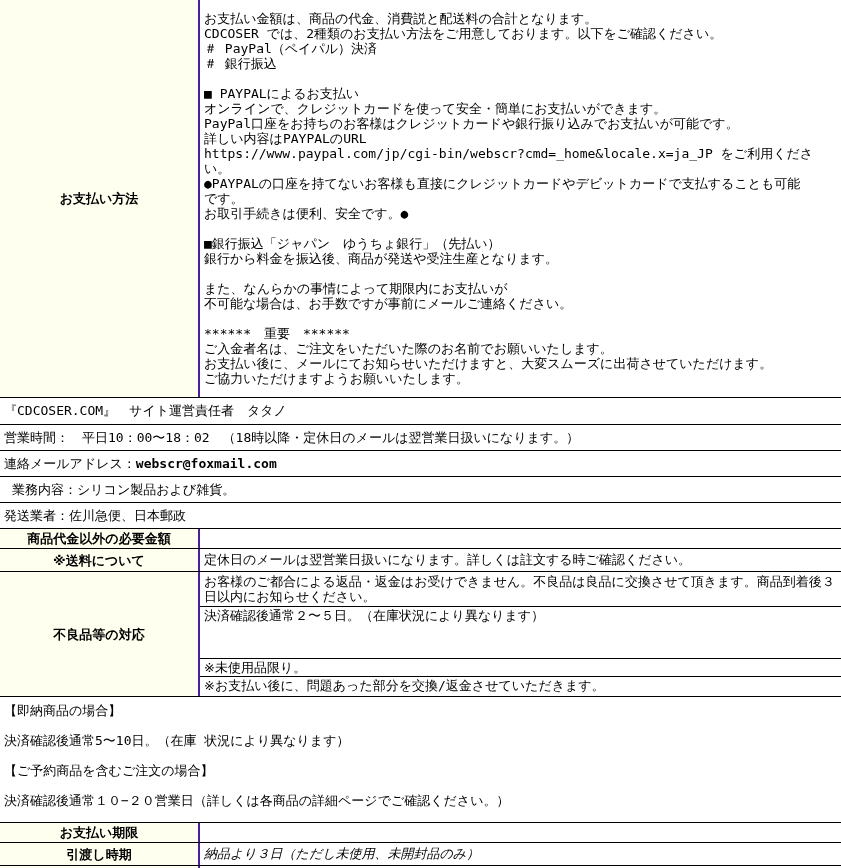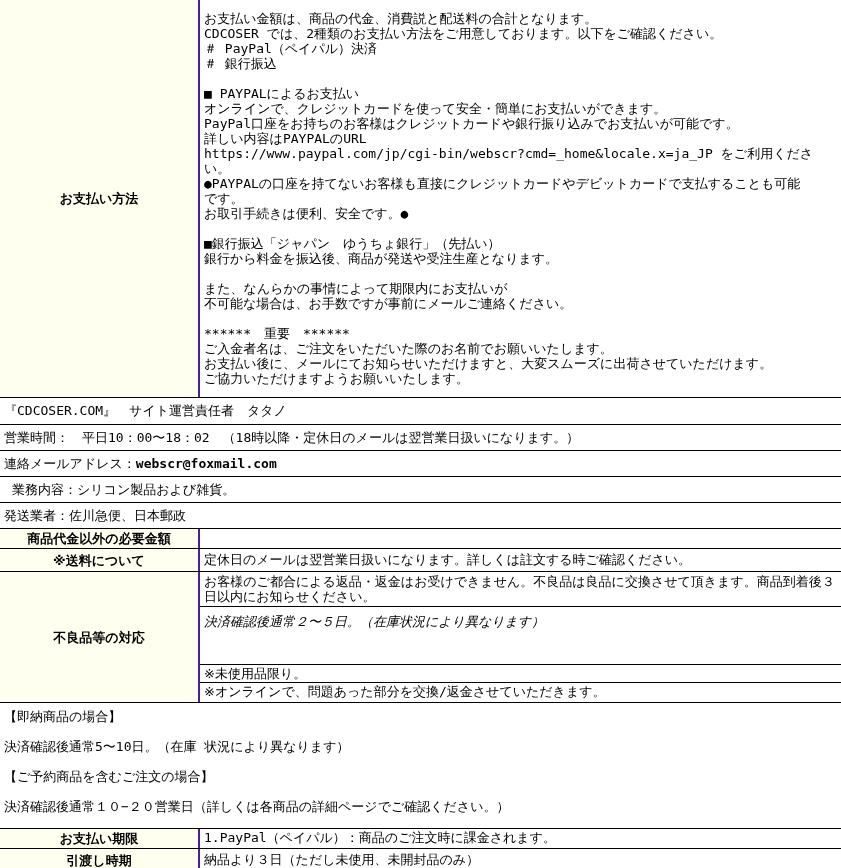--- a/index.html
+++ b/index.html
@@ -91,49 +91,48 @@
     <div class="hcell">※送料について</div>
     <div class="ccol">
       <div class="cell" style="min-height:22px; padding-top:3px;">定休日のメールは翌営業日扱いになります。詳しくは註文する時ご確認ください。</div>
     </div>
   </section>
 
   <section class="row">
     <div class="hcell">不良品等の対応</div>
     <div class="ccol">
       <div class="cell" style="min-height:34px; padding-top:2px;">お客様のご都合による返品・返金はお受けできません。不良品は良品に交換させて頂きます。商品到着後３日以内にお知らせください。</div>
-      <div class="cell" style="min-height:17px; padding-top:7px; padding-bottom:1px;font-style:italic;">決済確認後通常２〜５日。（在庫状況により異なります）</div>
+      <div class="cell" style="min-height:17px; padding-top:1px; padding-bottom:1px;">決済確認後通常２〜５日。（在庫状況により異なります）</div>
       <div class="cell" style="min-height:17px; padding-top:1px; padding-bottom:1px;margin-top:34px;">※未使用品限り。</div>
-      <div class="cell" style="min-height:20px; padding-top:1px;">※オンラインで、問題あった部分を交換/返金させていただきます。</div>
+      <div class="cell" style="min-height:20px; padding-top:1px;">※お支払い後に、問題あった部分を交換/返金させていただきます。</div>
     </div>
   </section>
 
   <section class="row">
     <div class="ccol">
       <div class="cell" style="min-height:125px; padding-top:6px;">【即納商品の場合】
 
 決済確認後通常5〜10日。（在庫 状況により異なります）
 
 【ご予約商品を含むご注文の場合】
 
 決済確認後通常１０−２０営業日（詳しくは各商品の詳細ページでご確認ください。）</div>
     </div>
   </section>
 
   <section class="row">
     <div class="hcell">お支払い期限</div>
     <div class="ccol">
-      <div class="cell" style="min-height:17px; padding-top:1px; padding-bottom:1px;">1.PayPal（ペイパル）：商品のご注文時に課金されます。</div>
     </div>
   </section>
 
   <section class="row">
     <div class="hcell">引渡し時期</div>
     <div class="ccol">
-      <div class="cell" style="min-height:22px; padding-top:3px;">納品より３日（ただし未使用、未開封品のみ）</div>
+      <div class="cell" style="min-height:22px; padding-top:3px;font-style:italic;">納品より３日（ただし未使用、未開封品のみ）</div>
     </div>
   </section>
 
   <section class="row">
     <div class="hcell">返品時の送料</div>
     <div class="ccol">
       <div class="cell" style="min-height:21px; padding-top:3px;">不良品、誤配時の送料については当社負担。クーリングオフの送料はお客様負担。</div>
     </div>
   </section>
 

